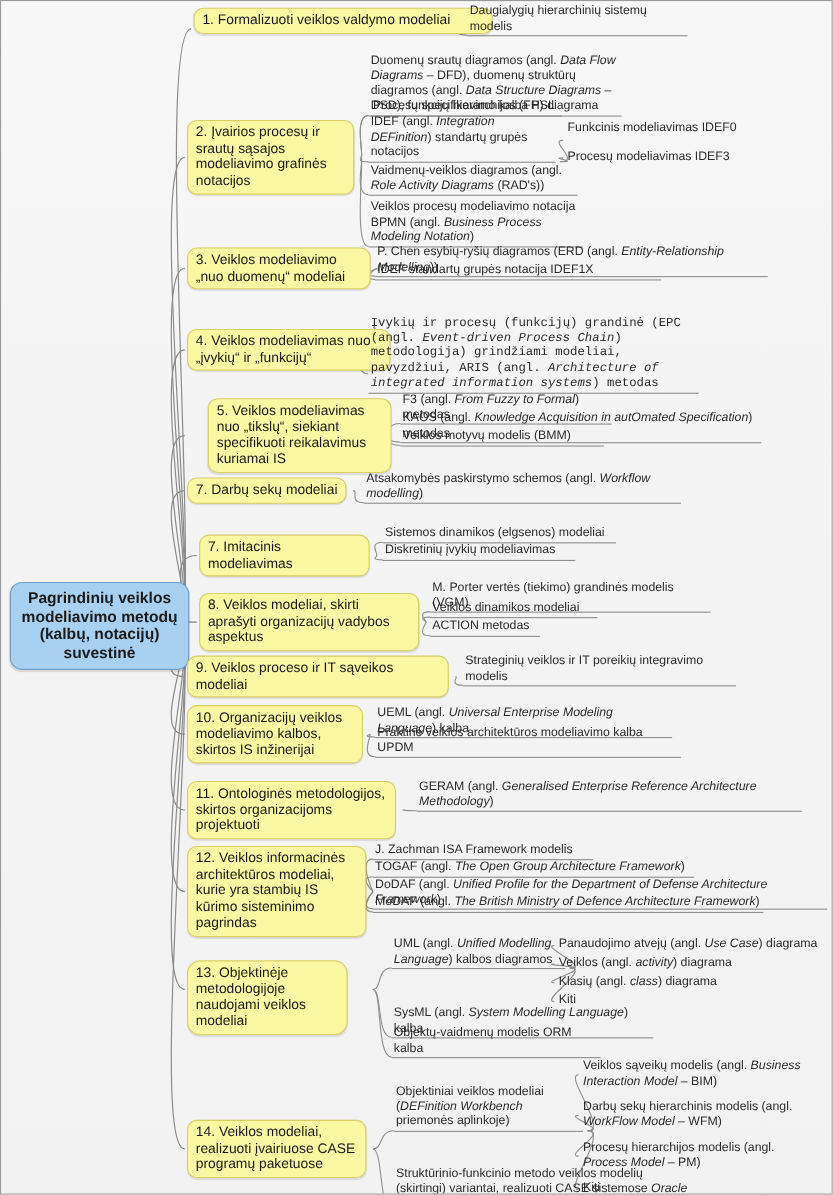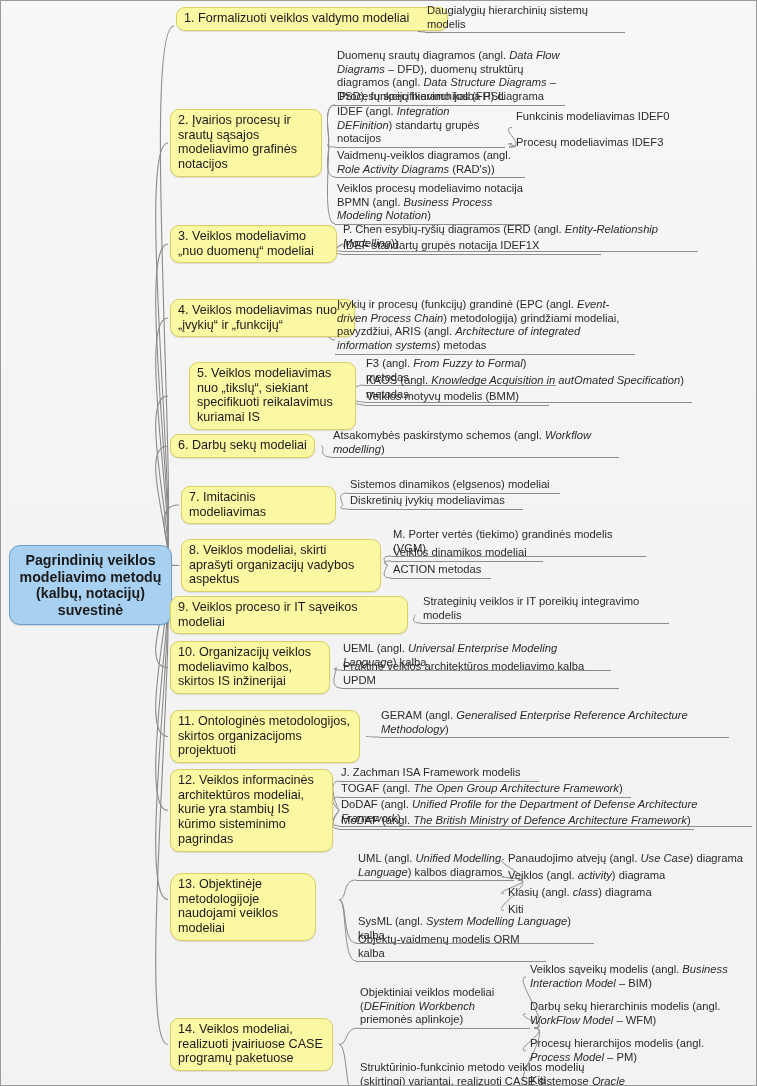--- a/index.html
+++ b/index.html
@@ -34,21 +34,20 @@
   .central{
     background:#a8d0f0;
     border:1px solid #6f9fc8;
     color:#1a1a1a;
     font-weight:bold;
     font-size:14.2px;
     text-align:center;
     border-radius:11px;
     padding:6px 8px;
     box-shadow:0 1px 1px rgba(0,0,0,.12);
-    margin-top:16px;
   }
   .branch{
     background:#fbf8a3;
     border:1px solid #d9d064;
     color:#1a1a1a;
     font-size:12.6px;
     text-align:left;
     box-shadow:0 1px 1px rgba(0,0,0,.10);
   }
   .leaf{
@@ -145,26 +144,26 @@
       <div class="leaf ul" style="left: 336px; top: 89px; width: 174px;">Procesų specifikavimo kalba PSL</div>
       <div class="leaf ul" style="left: 334px; top: 104px; width: 170px;">IDEF (angl. <i>Integration DEFinition</i>) standartų grupės notacijos</div>
       <div class="leaf ul" style="left: 334px; top: 148px; width: 190px;">Vaidmenų-veiklos diagramos (angl. <i>Role Activity Diagrams</i> (RAD's))</div>
       <div class="leaf ul" style="left: 334px; top: 181px; width: 195px;">Veiklos procesų modeliavimo notacija BPMN (angl. <i>Business <i>Process Model</i>ing Notation</i>)</div>
       <div class="subleaf" style="left: 513px; top: 109px; width: 170px;">Funkcinis modeliavimas IDEF0</div>
       <div class="subleaf" style="left: 513px; top: 135px; width: 170px;">Procesų modeliavimas IDEF3</div>
       <div class="node branch" style="left: 169px; top: 224px; width: 167px;">3. Veiklos modeliavimo „nuo duomenų“ modeliai</div>
       <div class="leaf ul" style="left: 340px; top: 222px; width: 357px;">P. Chen esybių-ryšių diagramos (ERD (angl. <i>Entity-Relationship Modelling</i>))</div>
       <div class="leaf ul" style="left: 340px; top: 238px; width: 260px;">IDEF standartų grupės notacija IDEF1X</div>
       <div class="node branch" style="left: 169px; top: 298px; width: 185px;">4. Veiklos modeliavimas nuo „įvykių“ ir „funkcijų“</div>
-      <div class="leaf ul" style="left: 334px; top: 297px; width: 300px;">Įvykių ir procesų (funkcijų) grandinė (EPC (angl. <i>Event-driven Process Chain</i>) metodologija) grindžiami modeliai, pavyzdžiui, ARIS (angl. <i>Architecture of integrated information systems</i>) metodas</div>
+      <div class="leaf ul" style="left: 334px; top: 287px; width: 300px; font-family: Liberation Mono, monospace;">Įvykių ir procesų (funkcijų) grandinė (EPC (angl. <i>Event-driven Process Chain</i>) metodologija) grindžiami modeliai, pavyzdžiui, ARIS (angl. <i>Architecture of integrated information systems</i>) metodas</div>
       <div class="node branch" style="left: 169px; top: 361px; width: 167px; margin-left: 19px;">5. Veiklos modeliavimas nuo „tikslų“, siekiant specifikuoti reikalavimus kuriamai IS</div>
       <div class="leaf ul" style="left: 363px; top: 356px; width: 192px;">F3 (angl. <i>From Fuzzy to Formal</i>) metodas</div>
       <div class="leaf ul" style="left: 363px; top: 373px; width: 328px;">KAOS (angl. <i>Knowledge Acquisition in autOmated Specification</i>) metodas</div>
       <div class="leaf ul" style="left: 363px; top: 389px; width: 185px;">Veiklos motyvų modelis (BMM)</div>
-      <div class="node branch" style="left: 169px; top: 433px; width: 145px;">6. Darbų sekų modeliai</div>
+      <div class="node branch" style="left: 169px; top: 433px; width: 145px;">7. Darbų sekų modeliai</div>
       <div class="leaf ul" style="left: 330px; top: 428px; width: 288px;">Atsakomybės paskirstymo schemos (angl. <i>Workflow modelling</i>)</div>
       <div class="node branch" style="left: 180px; top: 485px; width: 155px;">7. Imitacinis modeliavimas</div>
       <div class="leaf ul" style="left: 347px; top: 477px; width: 212px;">Sistemos dinamikos (elgsenos) modeliai</div>
       <div class="leaf ul" style="left: 347px; top: 493px; width: 175px;">Diskretinių įvykių modeliavimas</div>
       <div class="node branch" style="left: 180px; top: 538px; width: 200px;">8. Veiklos modeliai, skirti aprašyti organizacijų vadybos aspektus</div>
       <div class="leaf ul" style="left: 390px; top: 527px; width: 255px;">M. Porter vertės (tiekimo) grandinės modelis (VGM)</div>
       <div class="leaf ul" style="left: 390px; top: 545px; width: 152px;">Veiklos dinamikos modeliai</div>
       <div class="leaf ul" style="left: 390px; top: 562px; width: 100px;">ACTION metodas</div>
       <div class="node branch" style="left: 169px; top: 595px; width: 238px;">9. Veiklos proceso ir IT sąveikos modeliai</div>
       <div class="leaf ul" style="left: 420px; top: 594px; width: 248px;">Strateginių veiklos ir IT poreikių integravimo modelis</div>

